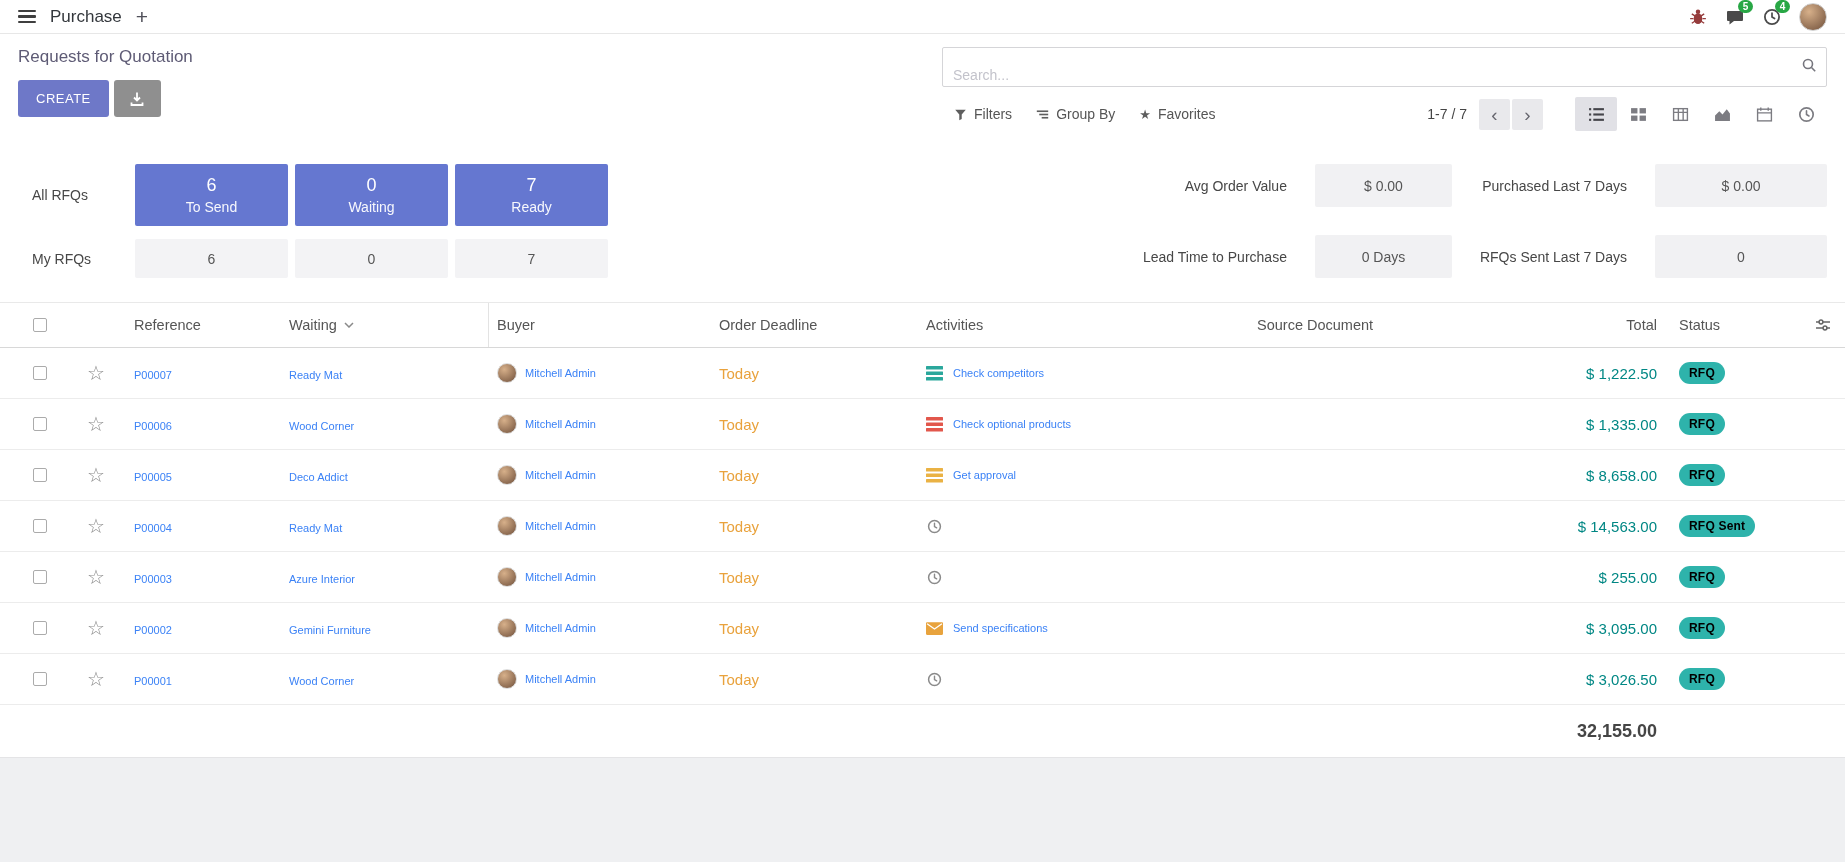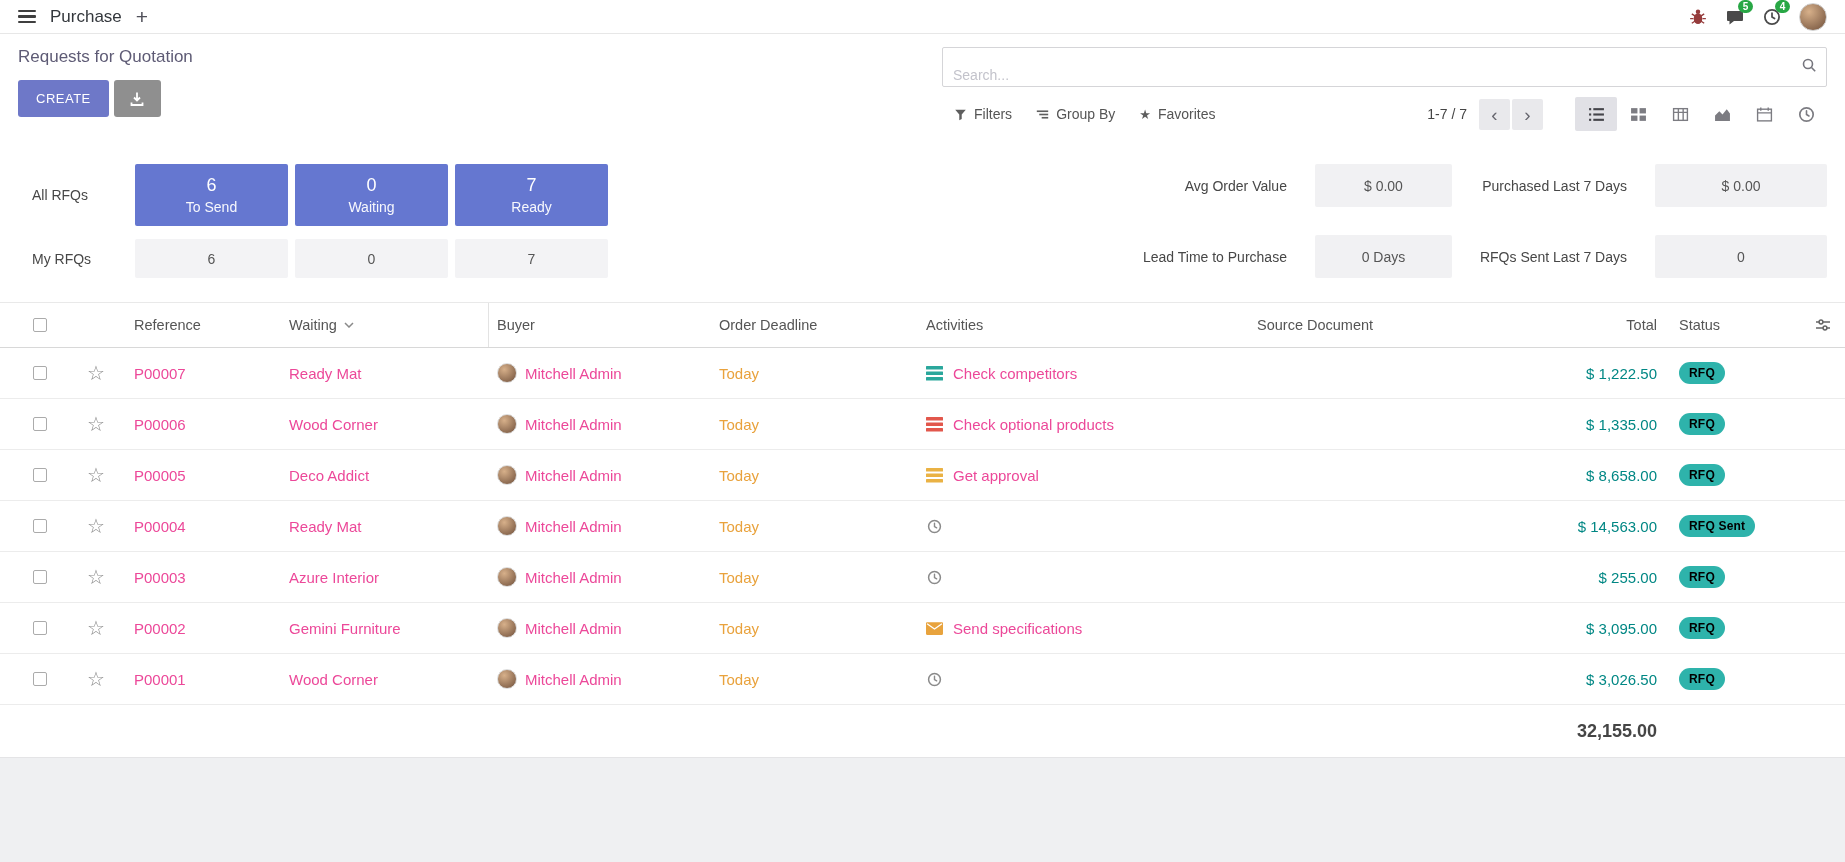--- a/index.html
+++ b/index.html
@@ -96,21 +96,21 @@
   .td { padding-left:8px; overflow:hidden; white-space:nowrap; }
   .th { font-size:14.5px; color:#555; cursor:pointer; }
   .cell-check { padding-left:0; display:flex; justify-content:center; }
   .cell-star { padding-left:0; display:flex; justify-content:center; }
   .star-glyph { font-size:20px; color:#8d8d8d; cursor:pointer; line-height:1; }
   .cell-vendor-h { display:flex; align-items:center; gap:7px; border-right:1px solid #e3e3e3; height:100%;}
   .cell-vendor-h svg { width:10px; height:6px; color:#8a8a8a; }
   .cell-total { text-align:right; padding-right:14px; }
   .cell-gear { display:flex; justify-content:center; padding-left:0; color:#666; }
   .cell-gear svg { width:16px; height:16px; cursor:pointer; }
-  .link { color:#ec4899; font-size:15px; cursor:pointer; }
+  .link { color:#3b82f6; font-size:11px; cursor:pointer; }
   .cell-buyer { display:flex; align-items:center; gap:8px; }
   .avatar-sm { width:20px; height:20px; border-radius:50%; flex:0 0 auto;
                background: radial-gradient(circle at 35% 30%, #d7b08a, #6f4f3a); border:1px solid #dcdcdc; }
   .cell-deadline { color:#e9a23c; font-size:15px; }
   .cell-activity { display:flex; align-items:center; gap:9px; }
   .act-icon { width:18px; height:16px; display:flex; align-items:center; cursor:pointer; flex:0 0 auto; }
   .act-icon svg { display:none; width:17px; height:15px; }
   .act-icon[data-icon^="list"] .i-list { display:block; }
   .act-icon[data-icon="clock"] .i-clock { display:block; }
   .act-icon[data-icon="envelope"] .i-env { display:block; }

